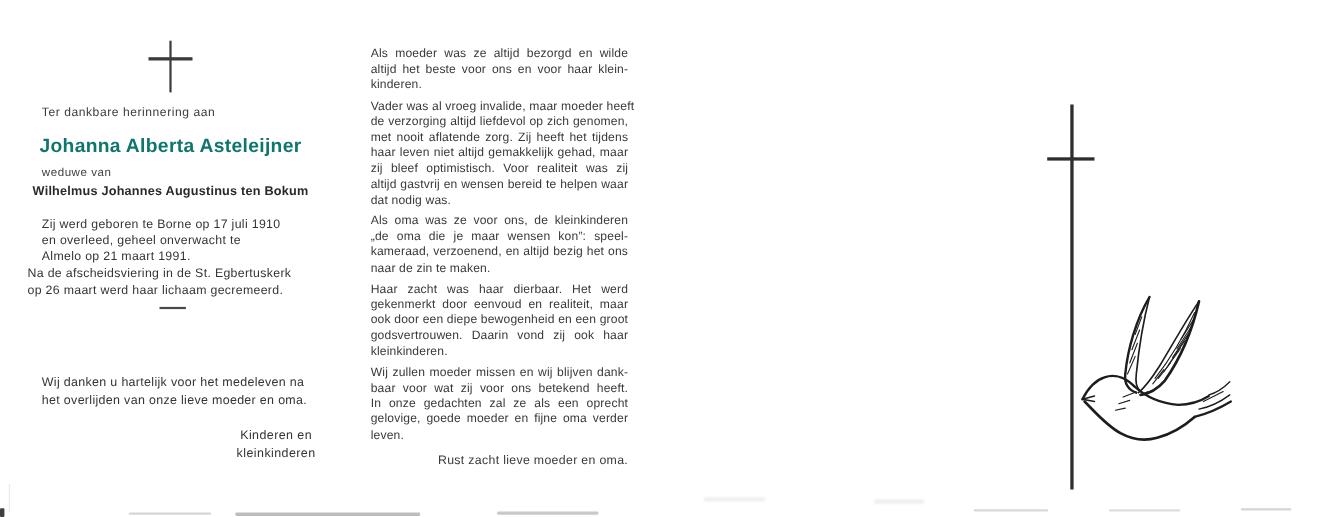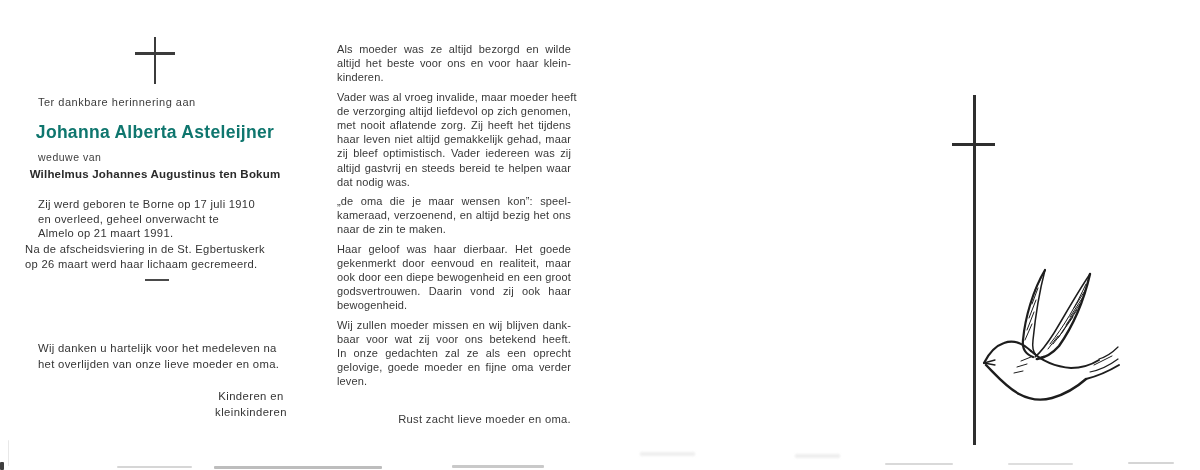--- a/index.html
+++ b/index.html
@@ -133,35 +133,36 @@
         <div class="para">
           <div class="jline">Als moeder was ze altijd bezorgd en wilde</div>
           <div class="jline">altijd het beste voor ons en voor haar klein-</div>
           <div class="jline jlast">kinderen.</div>
         </div>
         <div class="para">
           <div class="jline">Vader was al vroeg invalide, maar moeder heeft</div>
           <div class="jline">de verzorging altijd liefdevol op zich genomen,</div>
           <div class="jline">met nooit aflatende zorg. Zij heeft het tijdens</div>
           <div class="jline">haar leven niet altijd gemakkelijk gehad, maar</div>
-          <div class="jline">zij bleef optimistisch. Vader iedereen was zij</div>
-          <div class="jline">altijd gastvrij en steeds bereid te helpen waar</div>
+          <div class="jline">zij bleef optimistisch. Voor realiteit was zij</div>
+          <div class="jline">altijd gastvrij en wensen bereid te helpen waar</div>
           <div class="jline jlast">dat nodig was.</div>
         </div>
         <div class="para">
+          <div class="jline">Als oma was ze voor ons, de kleinkinderen</div>
           <div class="jline">„de oma die je maar wensen kon”: speel-</div>
           <div class="jline">kameraad, verzoenend, en altijd bezig het ons</div>
           <div class="jline jlast">naar de zin te maken.</div>
         </div>
         <div class="para">
-          <div class="jline">Haar geloof was haar dierbaar. Het goede</div>
+          <div class="jline">Haar zacht was haar dierbaar. Het werd</div>
           <div class="jline">gekenmerkt door eenvoud en realiteit, maar</div>
           <div class="jline">ook door een diepe bewogenheid en een groot</div>
           <div class="jline">godsvertrouwen. Daarin vond zij ook haar</div>
-          <div class="jline jlast">bewogenheid.</div>
+          <div class="jline jlast">kleinkinderen.</div>
         </div>
         <div class="para">
           <div class="jline">Wij zullen moeder missen en wij blijven dank-</div>
           <div class="jline">baar voor wat zij voor ons betekend heeft.</div>
           <div class="jline">In onze gedachten zal ze als een oprecht</div>
           <div class="jline">gelovige, goede moeder en fijne oma verder</div>
           <div class="jline jlast">leven.</div>
         </div>
       </div>
 

